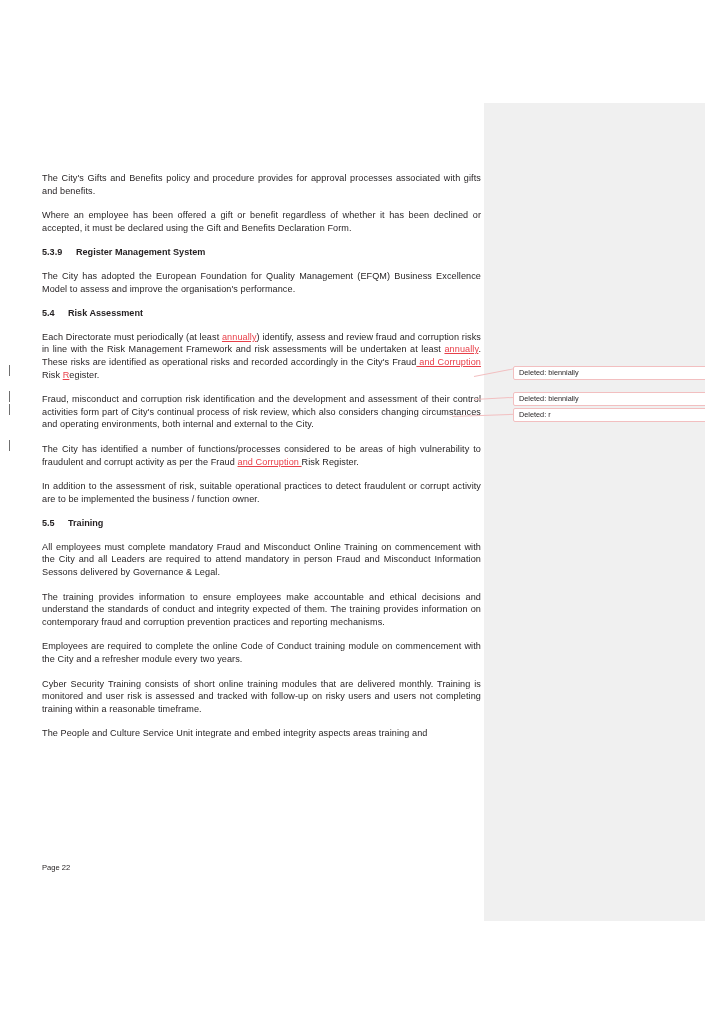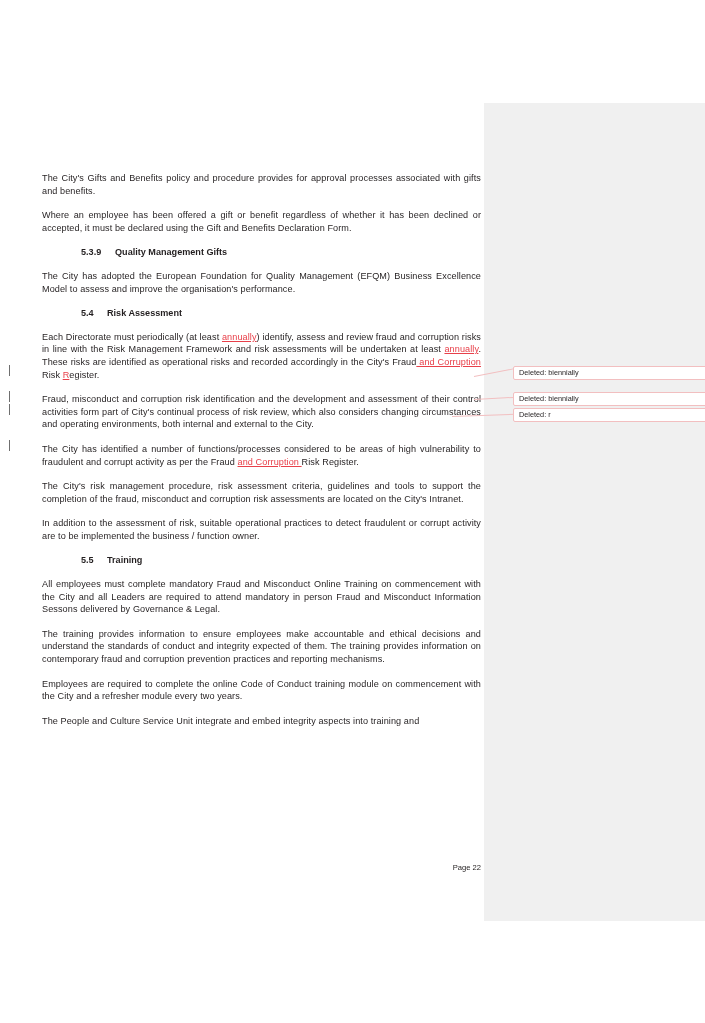--- a/index.html
+++ b/index.html
@@ -52,21 +52,20 @@
   h3.heading {
     margin: 0 0 11px 0;
     font-size: 9.1px;
     line-height: 12.6px;
     font-weight: bold;
     color: #231f20;
   }
   h3.heading .num {
     display: inline-block;
     min-width: 34px;
-    margin-left: 39px;
   }
   h3.heading.h-54 .num { min-width: 26px; }
 
   
   .ins {
     color: #e8404a;
     text-decoration: underline;
     text-decoration-color: #e8404a;
     margin-top: 40px;
   }
@@ -107,21 +106,21 @@
   .leader.diag {
     transform-origin: left center;
   }
 
   
   .footer {
     position: absolute;
     left: 38px;
     top: 863px;
     width: 439px;
-    text-align: right;
+    text-align: left;
     font-size: 7.6px;
     color: #231f20;
   }
 </style>
 </head>
 <body>
 
 <div class="markup-pane"></div>
 
 <div class="page">
@@ -131,56 +130,56 @@
   <div class="change-bar" style="top:404px;height:11px;"></div>
   <div class="change-bar" style="top:440px;height:11px;"></div>
 
   <div class="text-column">
 
     <p class="body-text">The City's Gifts and Benefits policy and procedure provides for approval processes associated with gifts and benefits.</p>
 
     <p class="body-text">Where an employee has been offered a gift or benefit regardless of whether it has been declined or accepted, it must be declared using the Gift and Benefits Declaration Form.</p>
 
     <h3 class="heading">
-      <span class="num">5.3.9</span><span>Quality Management Gifts</span>
+      <span class="num">5.3.9</span><span>Register Management System</span>
     </h3>
 
     <p class="body-text">The City has adopted the European Foundation for Quality Management (EFQM) Business Excellence Model to assess and improve the organisation's performance.</p>
 
     <h3 class="heading h-54">
       <span class="num">5.4</span><span>Risk Assessment</span>
     </h3>
 
 
     <p class="body-text">
       <span>Each Directorate must periodically (at least </span><span class="ins">annually</span><span>) identify, assess and review fraud and corruption risks in line with the  Risk Management Framework and risk assessments will be undertaken at least </span><span class="ins">annually</span><span>.  These risks are identified as operational risks and recorded accordingly in the City's Fraud</span><span class="ins"> and Corruption</span><span> Risk </span><span class="ins">R</span><span>egister.</span>
     </p>
 
     <p class="body-text">Fraud, misconduct and corruption risk identification and the development and assessment of their control activities form part of City's continual process of risk review, which also considers changing circumstances and operating environments, both internal and external to the City.</p>
 
     <p class="body-text">
       <span>The City has identified a number of functions/processes considered to be areas of high vulnerability to fraudulent and corrupt activity as per the Fraud </span><span class="ins">and Corruption </span><span>Risk Register.</span>
     </p>
 
-    <p class="body-text">The City's risk management procedure, risk assessment criteria, guidelines and tools to support the completion of the fraud, misconduct and corruption risk assessments are located on the City's Intranet.</p>
 
     <p class="body-text">In addition to the assessment of risk, suitable operational practices to detect fraudulent or corrupt activity are to be implemented the business / function owner.</p>
 
     <h3 class="heading h-54">
       <span class="num">5.5</span><span>Training</span>
     </h3>
 
     <p class="body-text">All employees must complete mandatory Fraud and Misconduct Online Training on commencement with the City and all Leaders are required to attend mandatory in person Fraud and Misconduct Information Sessons delivered by Governance &amp; Legal.</p>
 
     <p class="body-text">The training provides information to ensure employees make accountable and ethical decisions and understand the standards of conduct and integrity expected of them. The training provides information on contemporary fraud and corruption prevention practices and reporting mechanisms.</p>
 
     <p class="body-text">Employees are required to complete the online Code of Conduct training module on commencement with the City and a refresher module every two years.</p>
 
-
-    <p class="body-text">The People and Culture Service Unit integrate and embed integrity aspects into training and</p>
+    <p class="body-text">Cyber Security Training consists of short online training modules that are delivered monthly. Training is monitored and user risk is assessed and tracked with follow-up on risky users and users not completing training within a reasonable timeframe.</p>
+
+    <p class="body-text">The People and Culture Service Unit integrate and embed integrity aspects areas training and</p>
 
   </div>
 
   <div class="leader diag" style="left:470px; top:376px; width:40px; transform: rotate(-11deg);"></div>
   <div class="leader diag" style="left:470px; top:399px; width:40px; transform: rotate(-3deg);"></div>
   <div class="leader diag" style="left:448px; top:416px; width:62px; transform: rotate(-2deg);"></div>
 
   <div class="balloon" style="left:509px; top:366px; width:205px;">
     <span class="lbl">Deleted:</span>
     <span>biennially</span>

